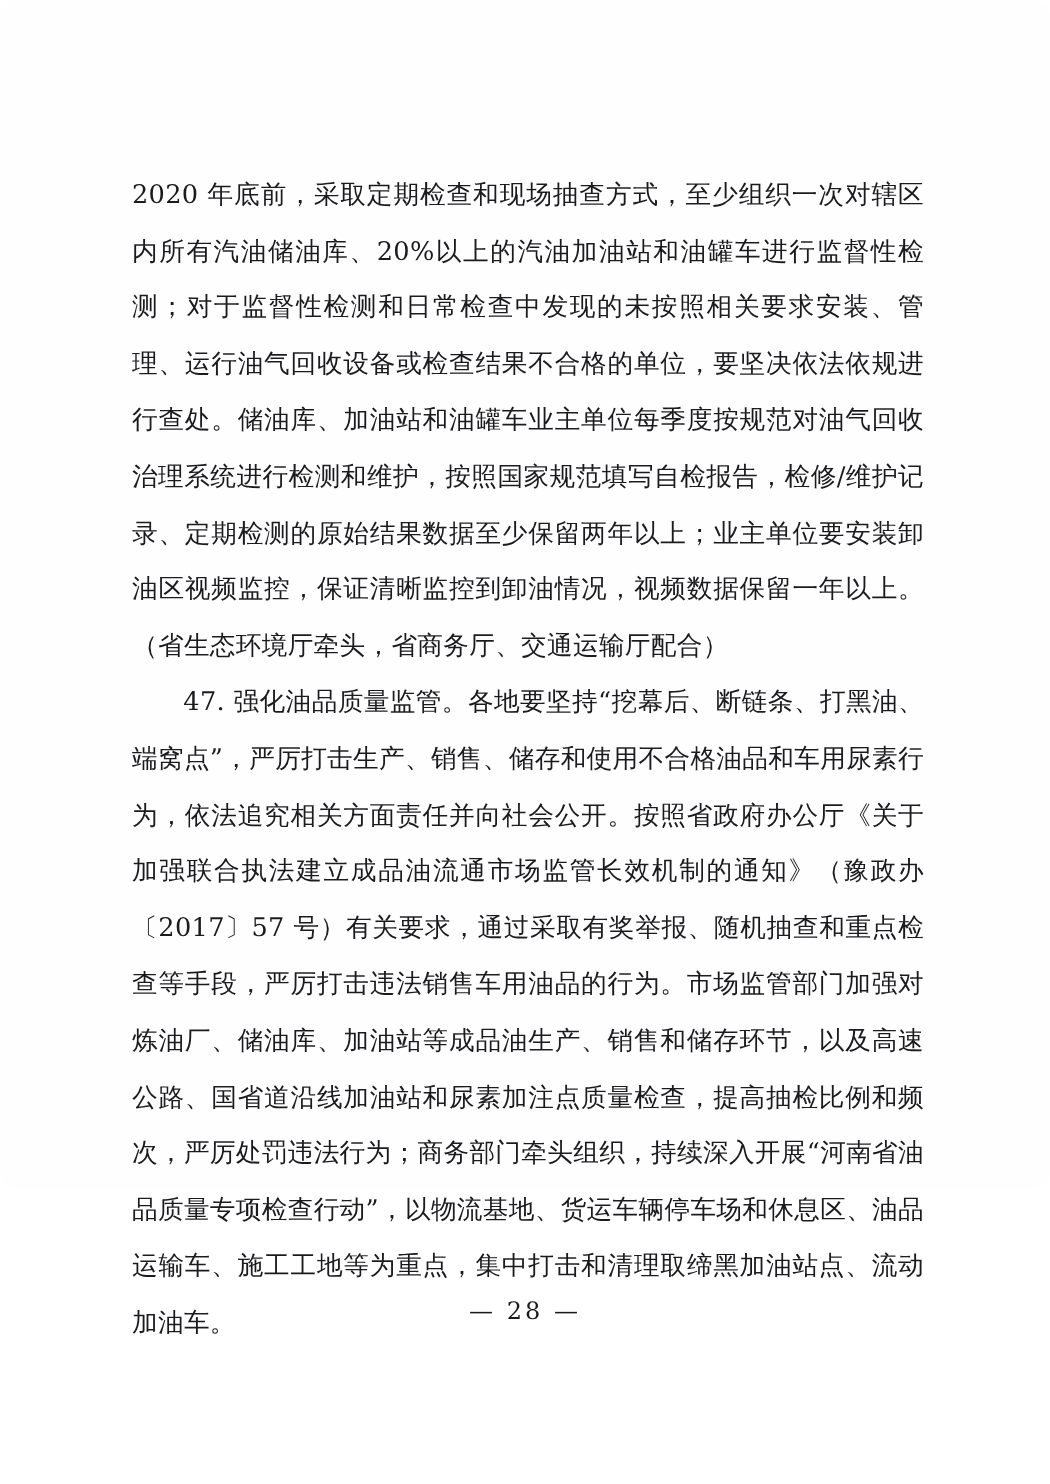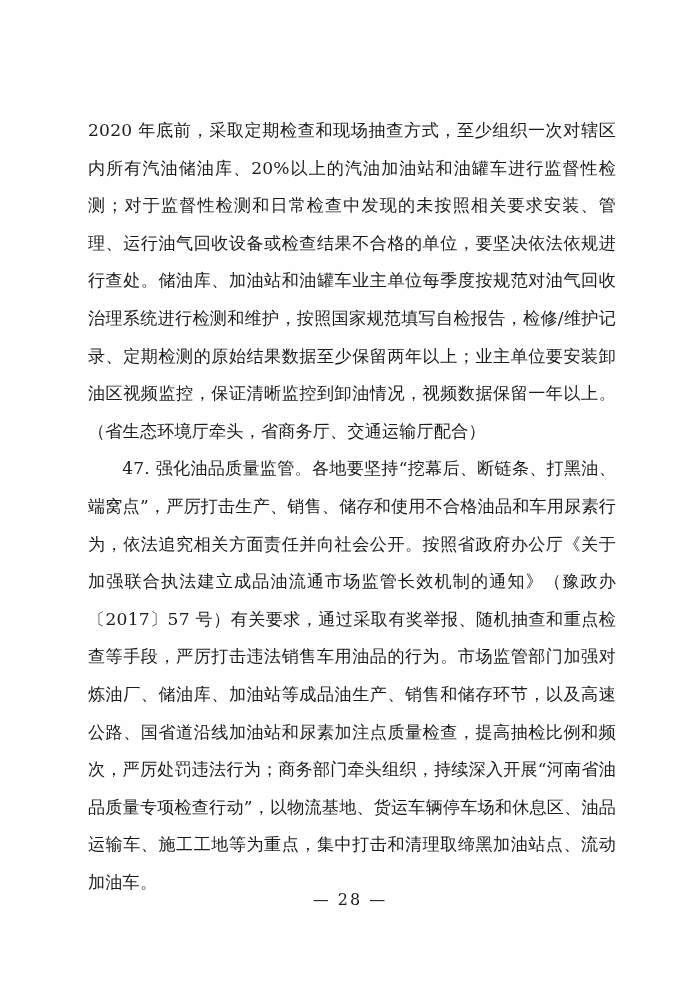--- a/index.html
+++ b/index.html
@@ -45,21 +45,21 @@
   }
   .para + .para {
     margin-top: 0px;
   }
   .bold-lead {
     font-weight: normal;
   }
   .pagenum {
     position: absolute;
     left: 0;
-    top: 890px;
+    top: 864px;
     width: 700px;
     text-align: center;
     font-size: 16px;
     letter-spacing: 2px;
     color: #1b1b1f;
     font-family: "DejaVu Serif", "Liberation Serif", serif;
   }
 </style>
 </head>
 <body>

